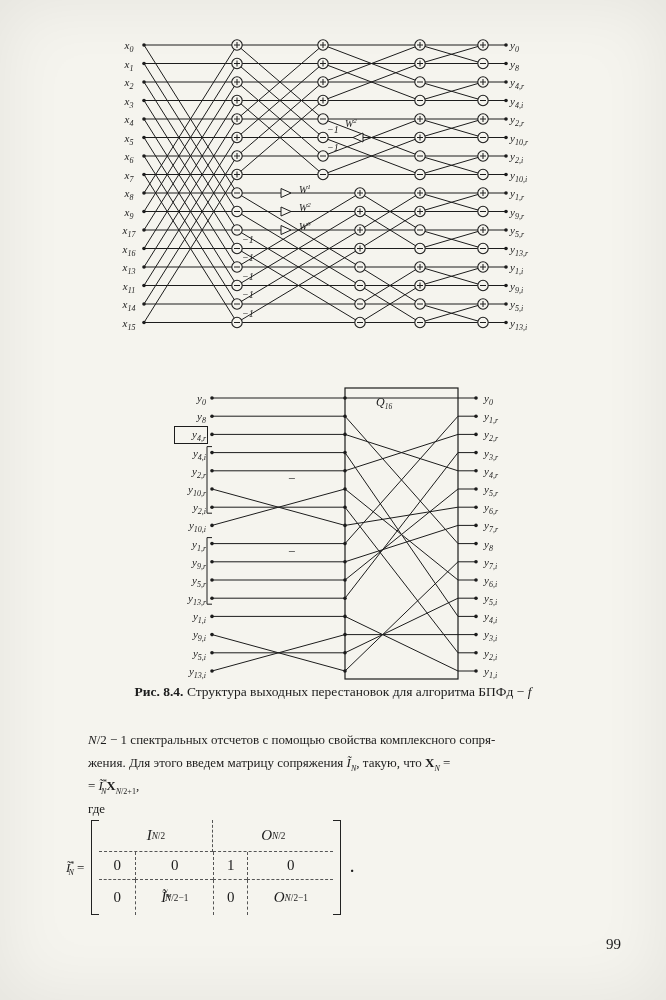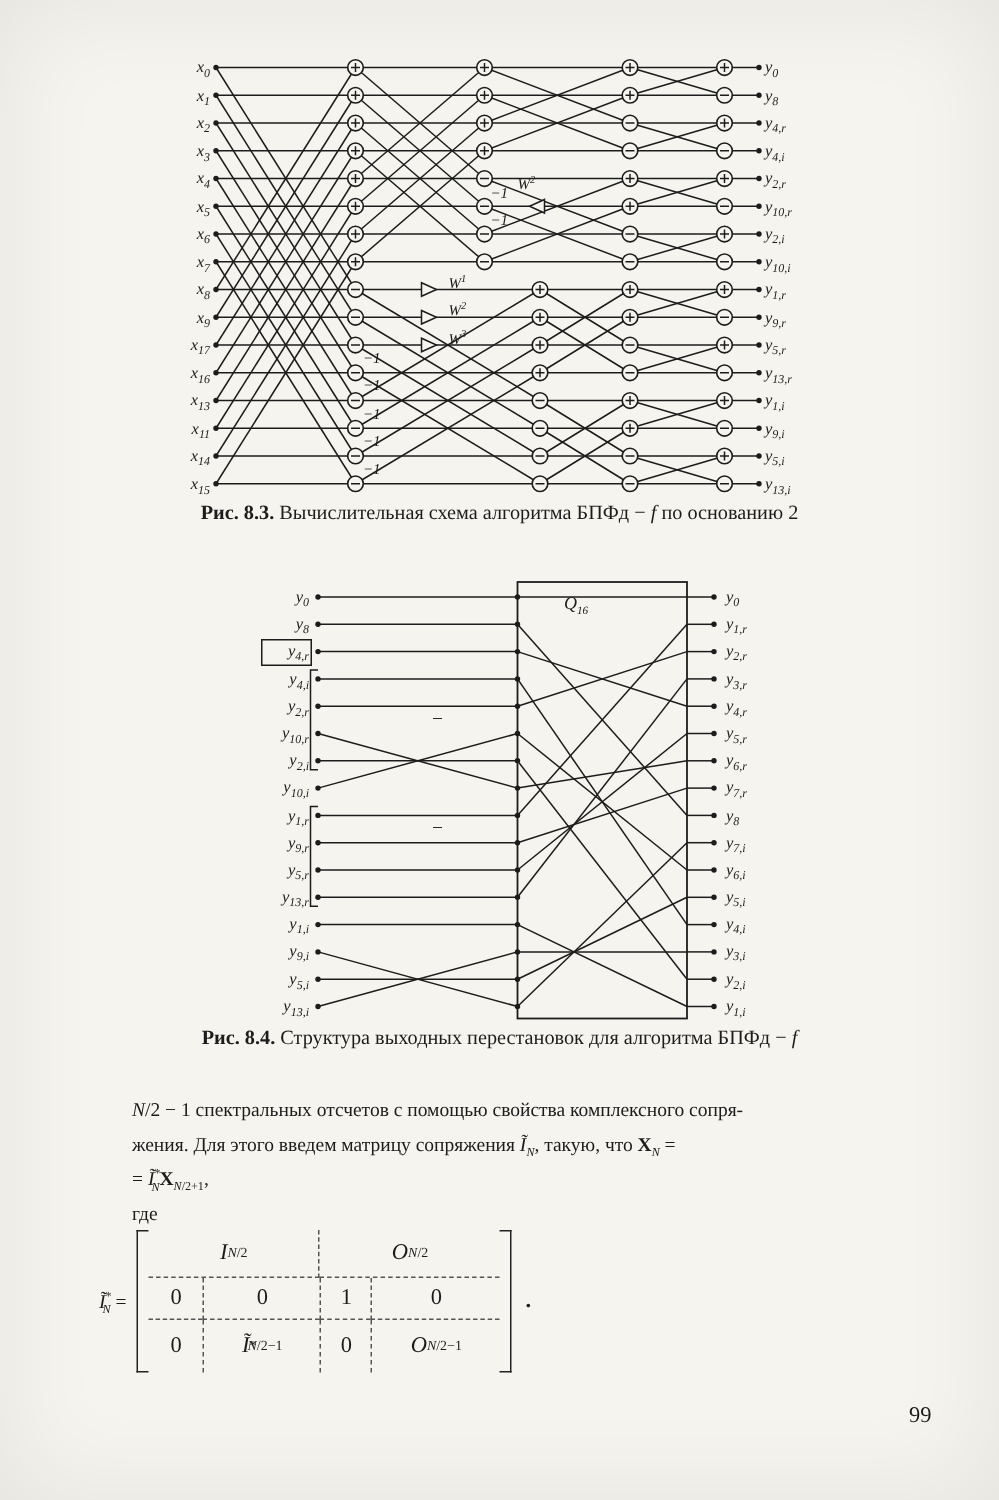--- a/index.html
+++ b/index.html
@@ -8,21 +8,21 @@
         box-shadow:inset 0 0 70px rgba(0,0,0,0.07);}
   .fig{position:absolute;}
   #fig83{left:118px;top:30px;width:444px;height:308px;}
   #fig84{left:162px;top:386px;width:370px;height:302px;}
   svg.diagram{position:absolute;left:0;top:0;}
   svg.diagram line{stroke:#1c1c1c;stroke-width:1;}
   .lblcol{position:absolute;font-style:italic;font-size:11px;}
   .lblcol>div{white-space:nowrap;}
   .rows-a>div{height:18.5px;line-height:18.5px;}
   .rows-b>div{height:18.2px;line-height:18.2px;}
-  #f83-left{left:0;top:6px;width:22px;text-align:right;}
+  #f83-left{left:0;top:6px;width:22px;text-align:center;}
   #f83-right{left:392px;top:6px;width:52px;text-align:left;}
   #f84-left{left:0;top:3px;width:44px;text-align:right;}
   #f84-right{left:322px;top:3px;width:48px;text-align:left;}
   sub,sup{font-size:0.62em;line-height:0;}
   .lblcol sub{font-size:8px;}
   .ann{position:absolute;font-style:italic;font-size:10px;line-height:1;white-space:nowrap;}
   .ann sup{font-size:7px;}
   .ann2{position:absolute;font-size:13px;line-height:1;}
   .frame{position:absolute;border:1px solid #1c1c1c;}
   .caption{position:absolute;left:0;width:666px;text-align:center;font-size:13.5px;}
@@ -434,24 +434,20 @@
     <div class="ann" style="left:181px;top:155px">W<sup>1</sup></div>
     <div class="ann" style="left:181px;top:173px">W<sup>2</sup></div>
     <div class="ann" style="left:181px;top:192px">W<sup>3</sup></div>
     <div class="ann" style="left:124px;top:205px">−1</div>
     <div class="ann" style="left:124px;top:223px">−1</div>
     <div class="ann" style="left:124px;top:242px">−1</div>
     <div class="ann" style="left:124px;top:260px">−1</div>
     <div class="ann" style="left:124px;top:279px">−1</div>
   </div>
 
-  <div class="caption" id="cap83">
-    <b>Рис. 8.3.</b>
-    <span>Вычислительная схема алгоритма БПФд − <i>f</i> по основанию 2</span>
-  </div>
 
   <div class="fig" id="fig84">
     <svg id="svg84" class="diagram" width="370" height="302" viewBox="0 0 370 302">
         <line x1="50" y1="12" x2="183" y2="12"></line>
         <circle cx="50" cy="12" r="1.8" fill="#1c1c1c"></circle>
         <circle cx="183" cy="12" r="1.8" fill="#1c1c1c"></circle>
         <line x1="50" y1="30.2" x2="183" y2="30.2"></line>
         <circle cx="50" cy="30.2" r="1.8" fill="#1c1c1c"></circle>
         <circle cx="183" cy="30.2" r="1.8" fill="#1c1c1c"></circle>
         <line x1="50" y1="48.4" x2="183" y2="48.4"></line>

